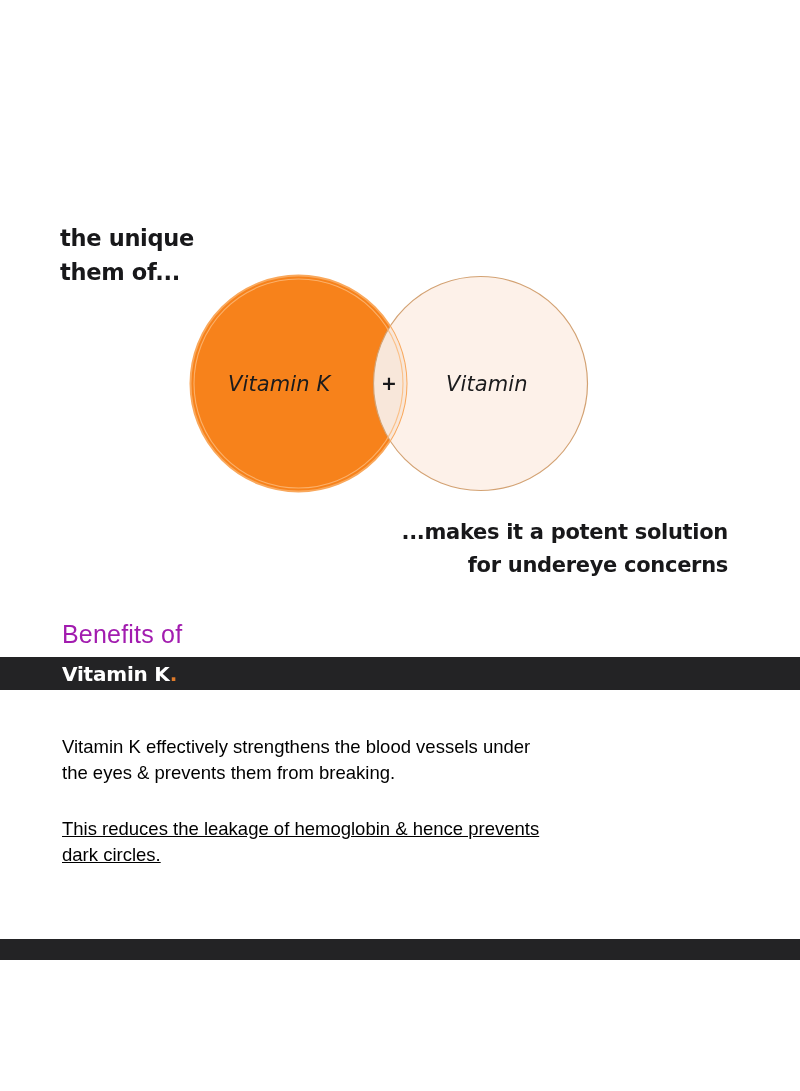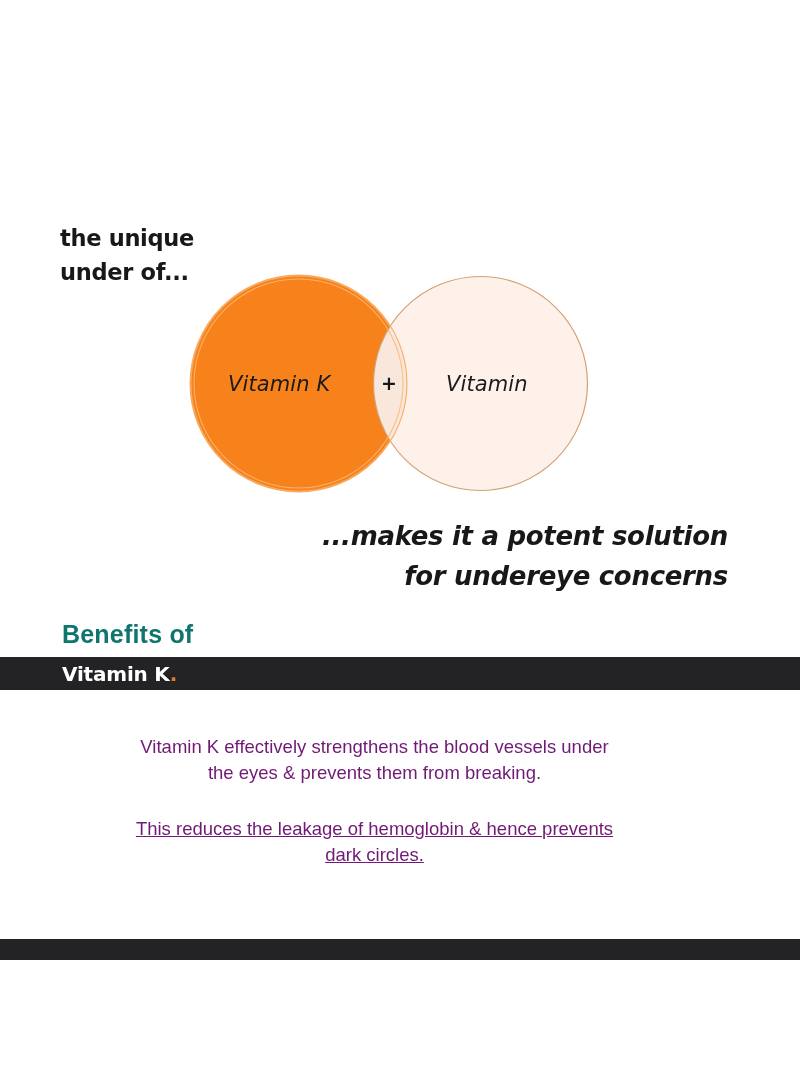--- a/index.html
+++ b/index.html
@@ -45,35 +45,34 @@
     font-family:"DejaVu Sans", sans-serif;
     font-weight:bold; font-size:19px; color:#18181a;
   }
 
   
   #potent-text {
     position:absolute; right:72px; top:516px;
     text-align:right;
     font-family:"DejaVu Sans", sans-serif;
     font-weight:bold;
-    font-size:26px;
+    font-size:21px;
     line-height:1.55;
     letter-spacing:-0.3px;
     color:#18181a;
     white-space:pre-line;
-    font-style:italic;
   }
 
   
   #benefits-label {
     position:absolute; left:62px; top:620px;
     font-family:"Liberation Sans", sans-serif;
-    font-weight:700;
+    font-weight:400;
     font-size:25px;
-    color:#0f766e;
+    color:#a21caf;
     letter-spacing:0.2px;
   }
   #title-bar {
     position:absolute; left:0; top:657px; width:800px; height:33px;
     background:#232325;
     display:flex; align-items:center;
   }
   #title-bar-text {
     margin-left:62px;
     font-family:"DejaVu Sans", sans-serif;
@@ -90,38 +89,37 @@
   }
 
   
   .body-para {
     position:absolute; left:62px;
     width:625px;
     font-family:"Liberation Sans", sans-serif;
     font-weight:400;
     font-size:18.5px;
     line-height:1.42;
-    color:#701a75;
+    color:#000000;
     white-space:pre-line;
-    text-align:center;
   }
   #body-para-1 { top:734px; }
   #body-para-2 { top:816px;text-decoration:underline; }
 
   
   #bottom-bar {
     position:absolute; left:0; top:939px; width:800px; height:21px;
     background:#232325;
   }
 </style>
 </head>
 <body>
 
 <div id="blend-headline">the unique
-under of...</div>
+them of...</div>
 
 <div id="venn">
   <svg id="venn-svg" width="800" height="560" viewBox="0 0 800 560">
     <defs>
       <clipPath id="clip-left">
         <circle cx="298.5" cy="383.5" r="108"></circle>
       </clipPath>
     </defs>
 
     <circle cx="480.5" cy="383.5" r="107" fill="#FDF1E9" stroke="#D3A273" stroke-width="1.2"></circle>

